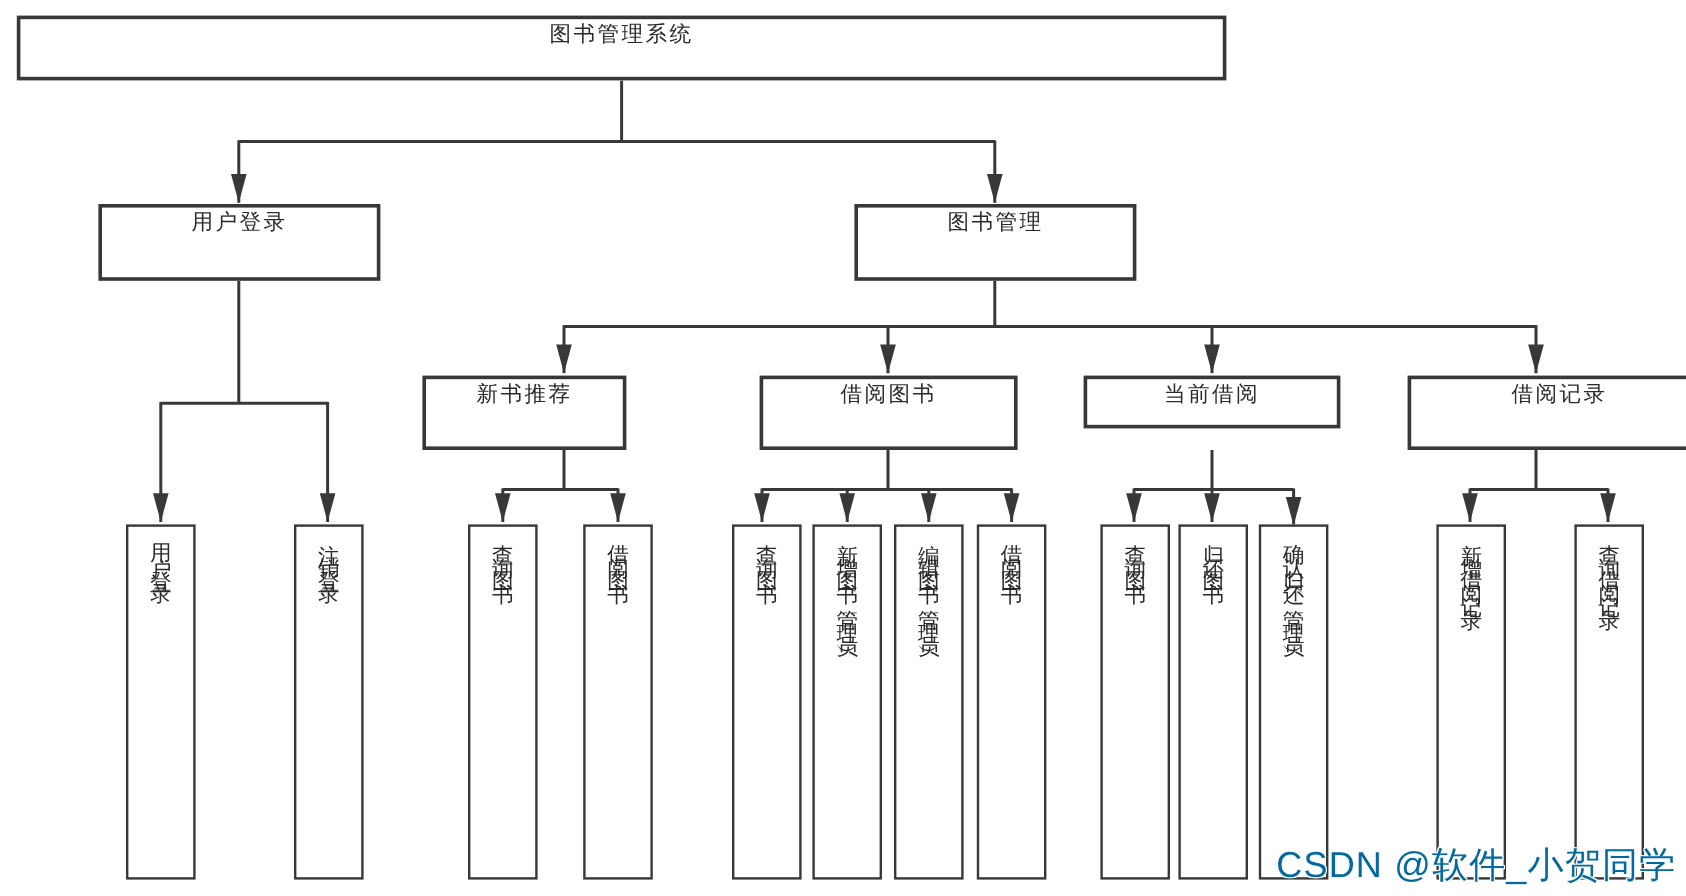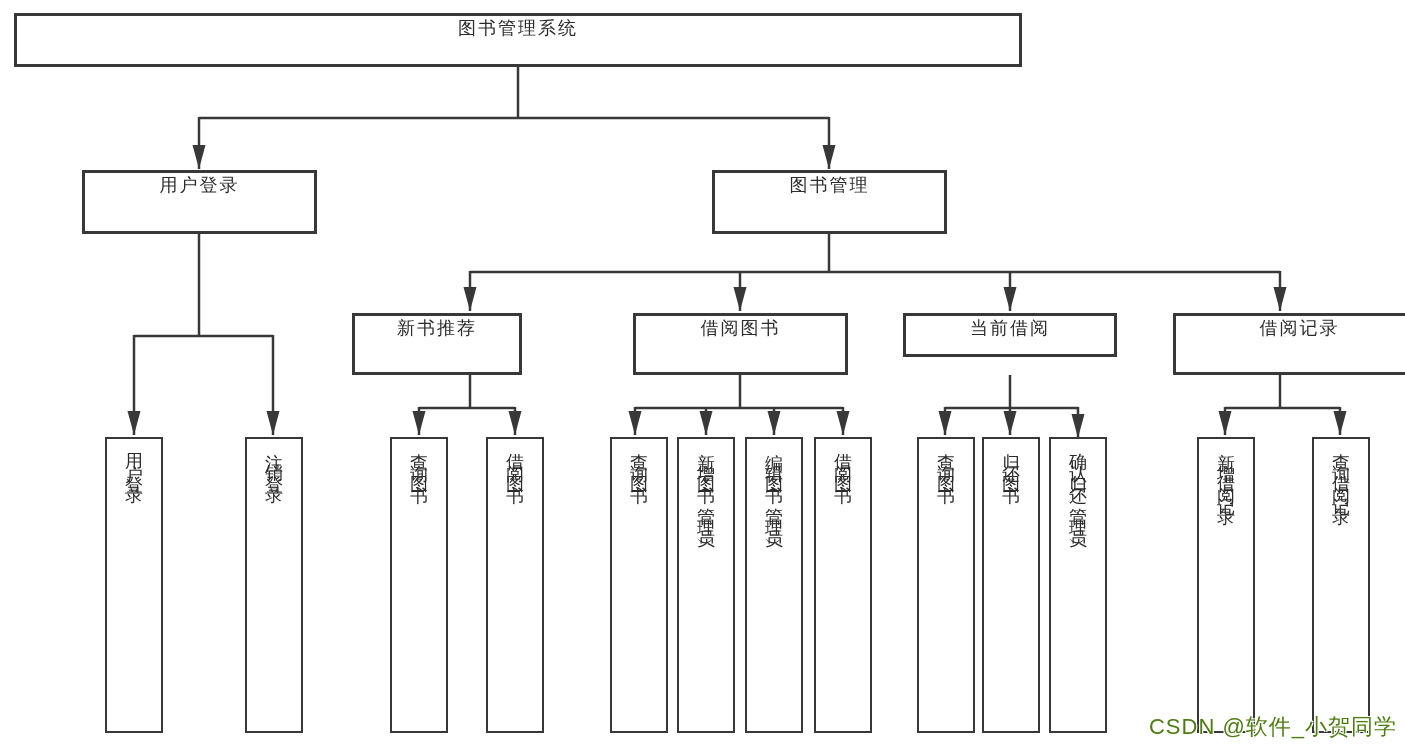--- a/index.html
+++ b/index.html
@@ -65,23 +65,23 @@
   #lf-d1 { left: 917px; }
   #lf-d2 { left: 982px; }
   #lf-d3 { left: 1049px; }
   #lf-e1 { left: 1197px; }
   #lf-e2 { left: 1312px; }
   #watermark {
     position: absolute;
     right: 8px;
     bottom: 5px;
     z-index: 5;
-    font-size: 22px;
+    font-size: 30px;
     letter-spacing: 1px;
-    color: #4d7c0f;
+    color: #0369a1;
     text-shadow: 1px 1px 0 #ffffff, -1px -1px 0 #ffffff, 1px -1px 0 #ffffff, -1px 1px 0 #ffffff;
     white-space: nowrap;
   }
 </style>
 </head>
 <body>
 
 <div id="stage">
 
   <svg id="wires" viewBox="0 0 1405 747" xmlns="http://www.w3.org/2000/svg">

